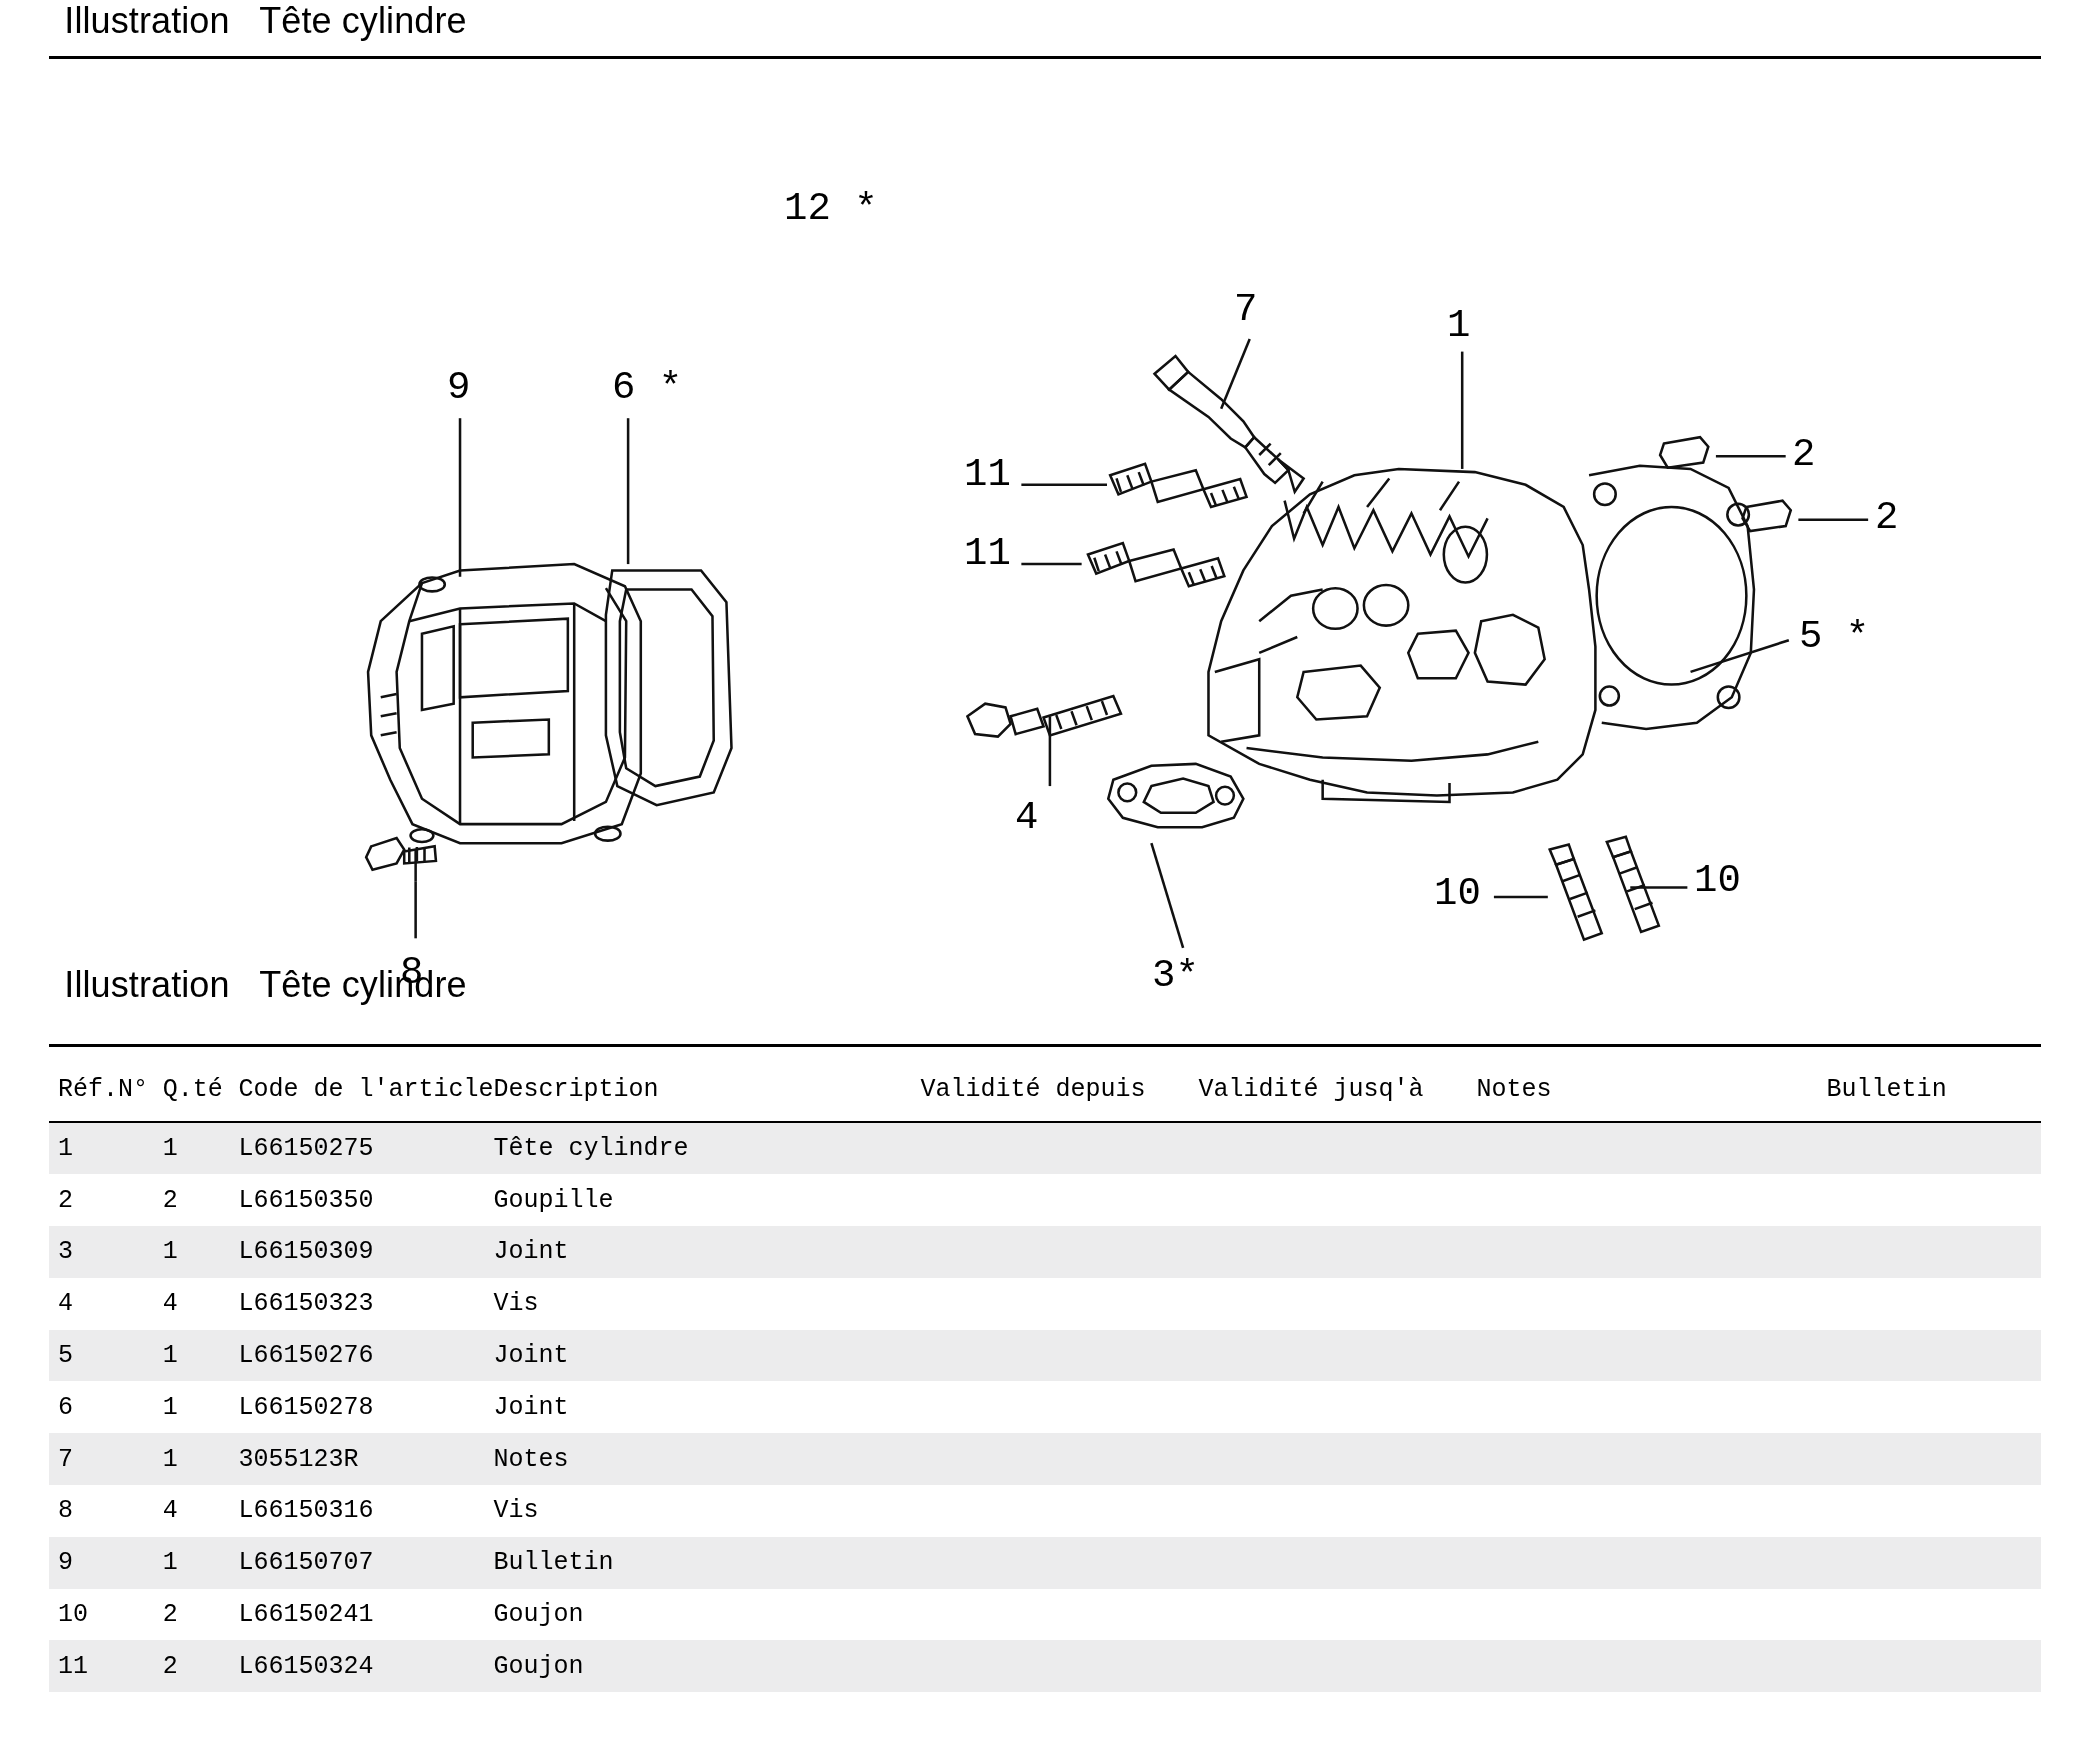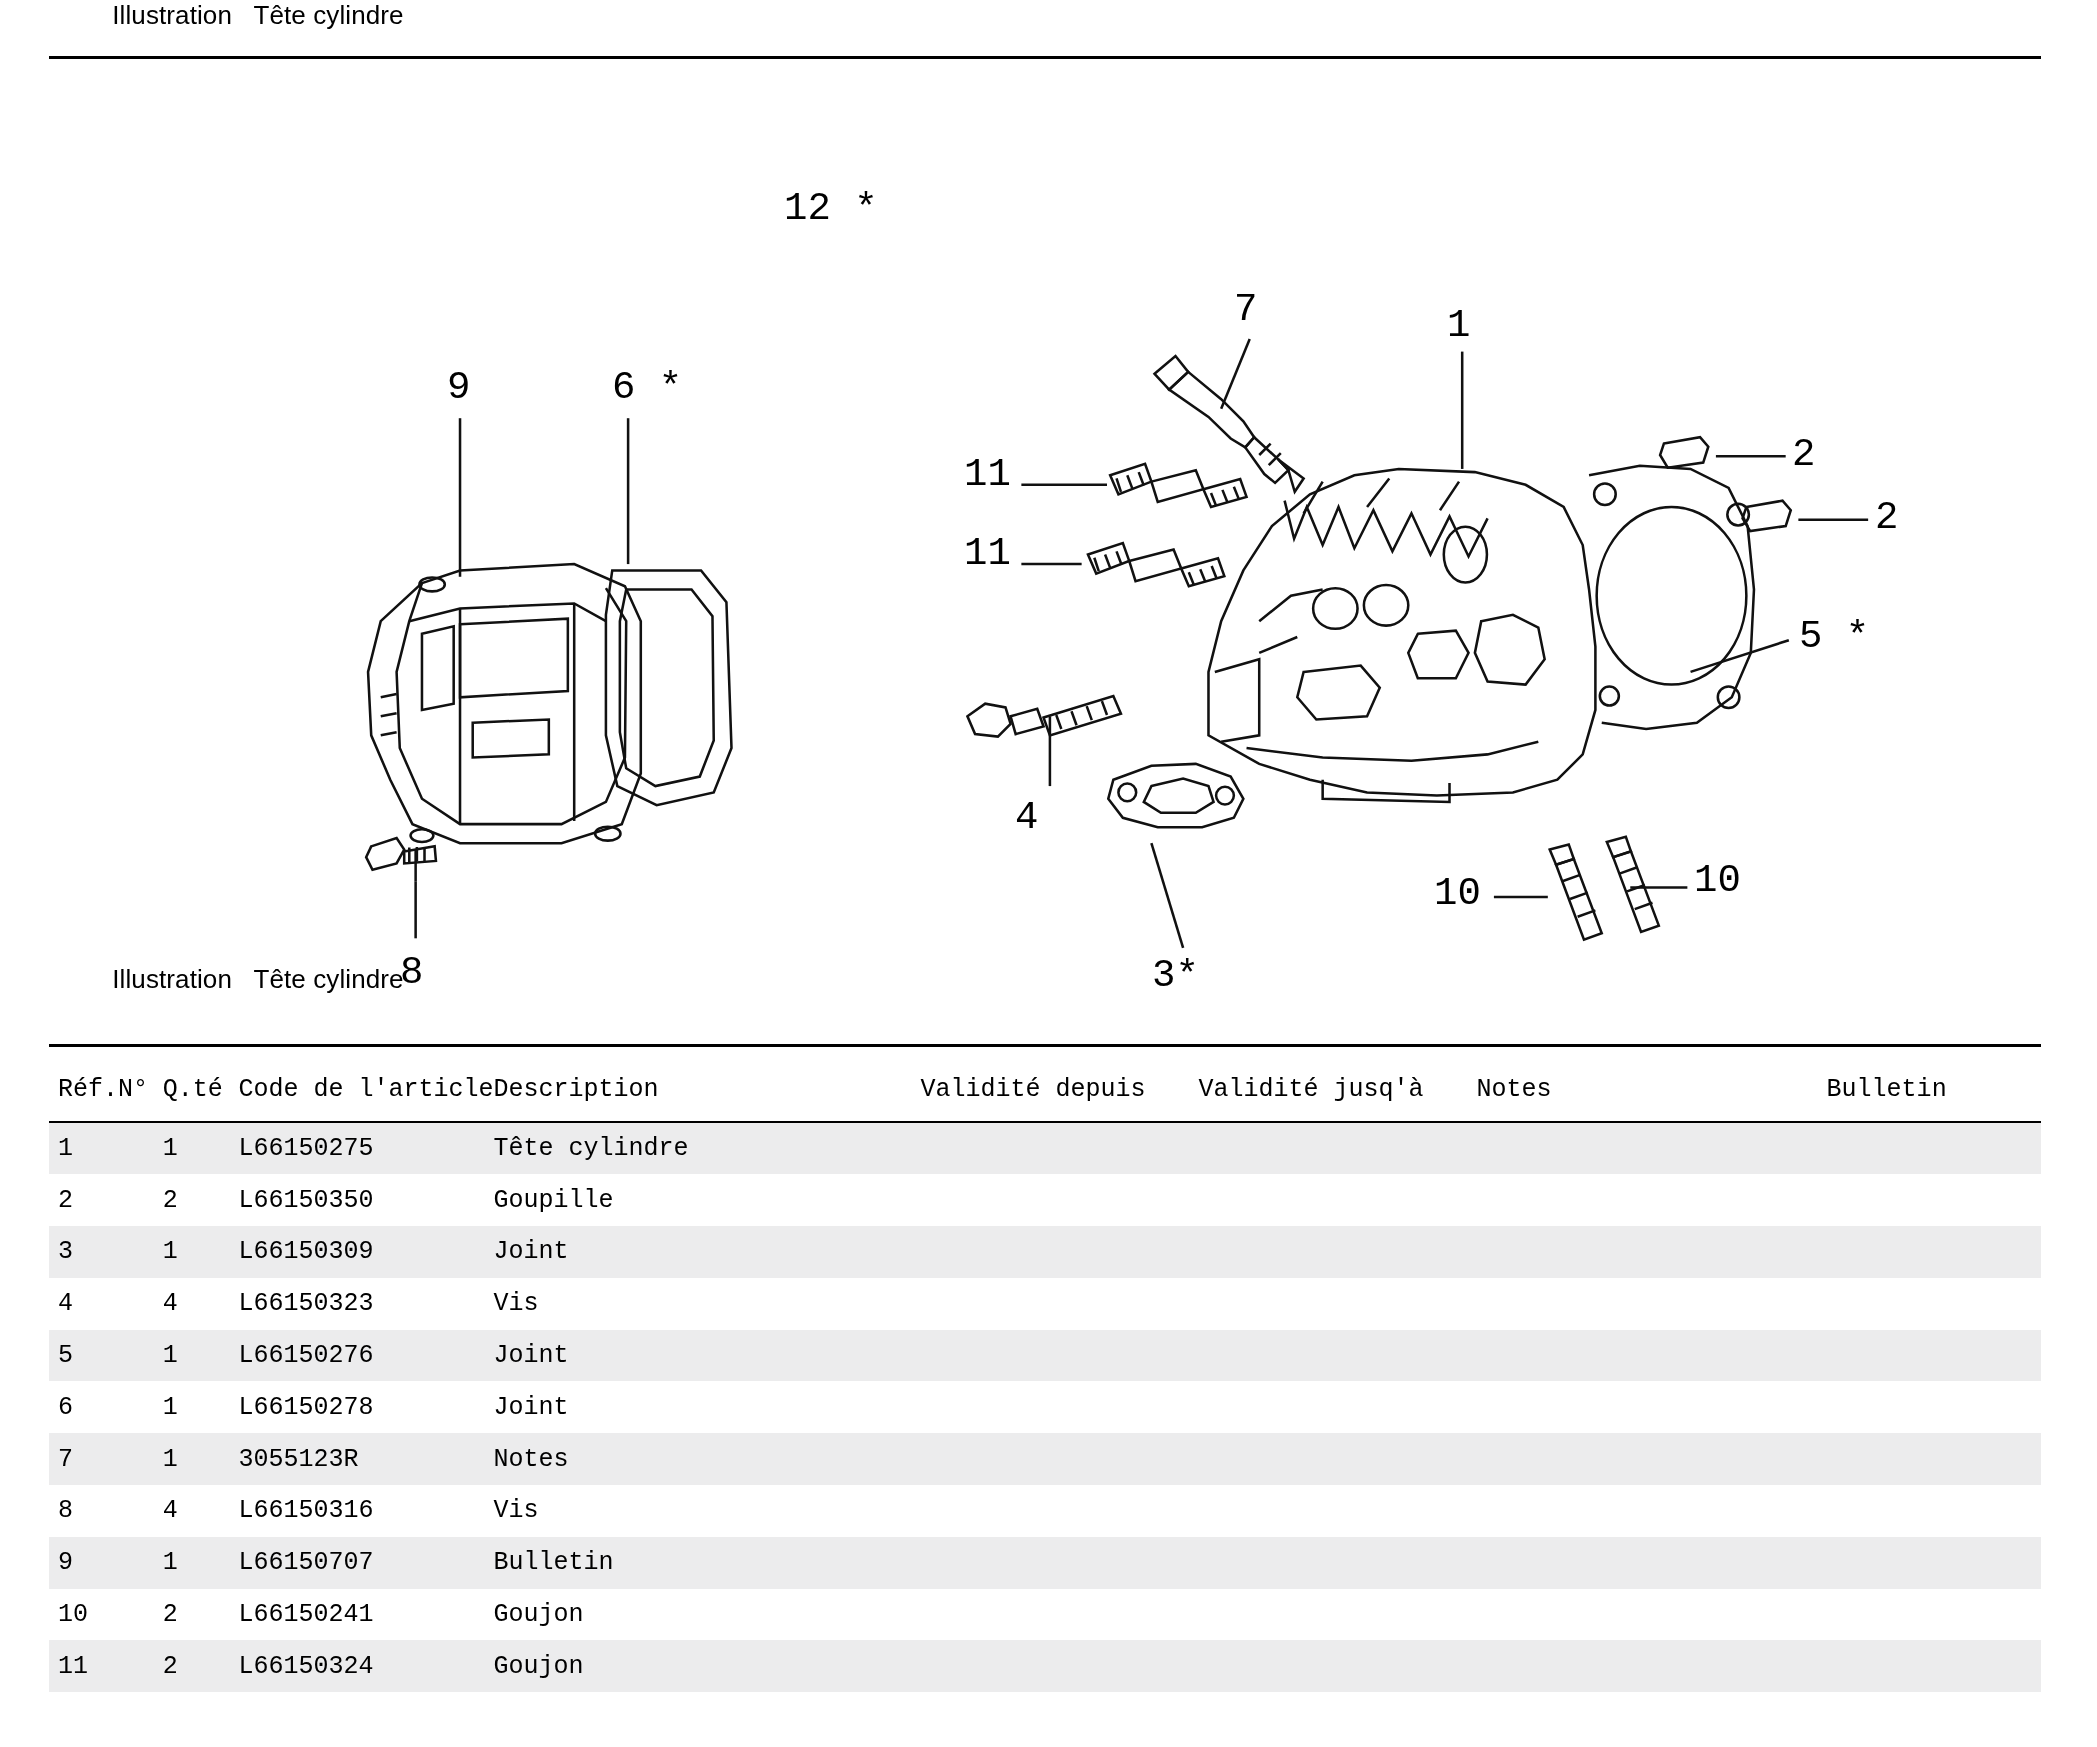--- a/index.html
+++ b/index.html
@@ -18,25 +18,24 @@
   }
   .page {
     position: relative;
     width: 2097px;
     height: 1747px;
     padding: 0 63px;
   }
 
   
   .heading {
-    font-size: 26px;
+    font-size: 36px;
     letter-spacing: 0.1px;
     padding-left: 1.3px;
     white-space: pre;
-    margin-left: 48px;
   }
   .heading-top {
     position: absolute;
     left: 63px;
     top: 0px;
   }
   .rule {
     position: absolute;
     left: 49px;
     width: 1992px;

